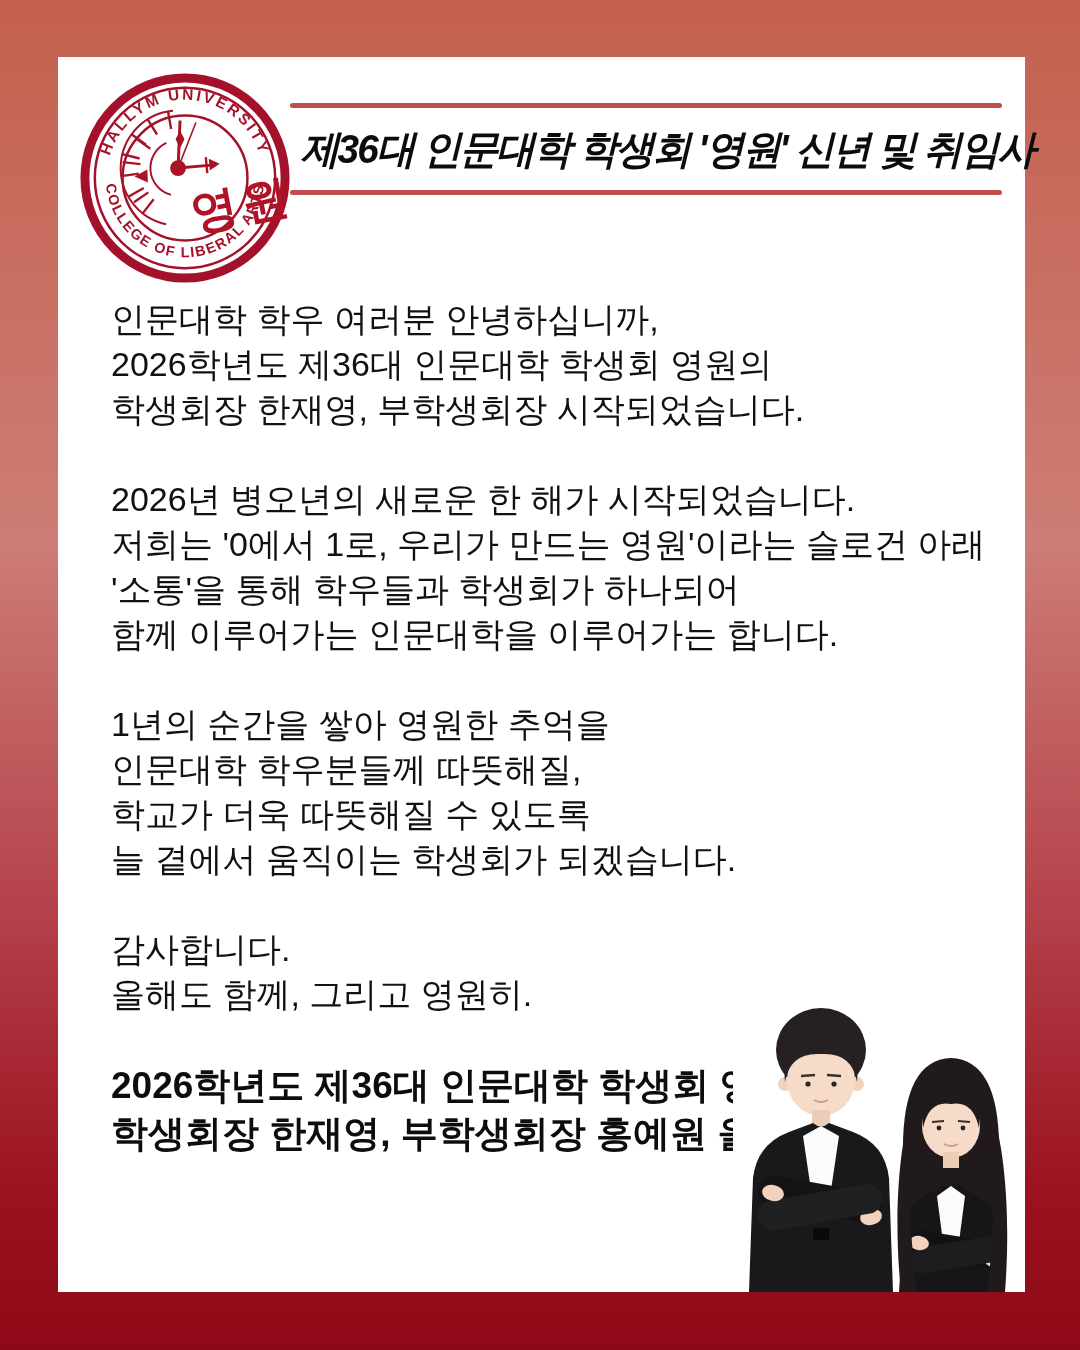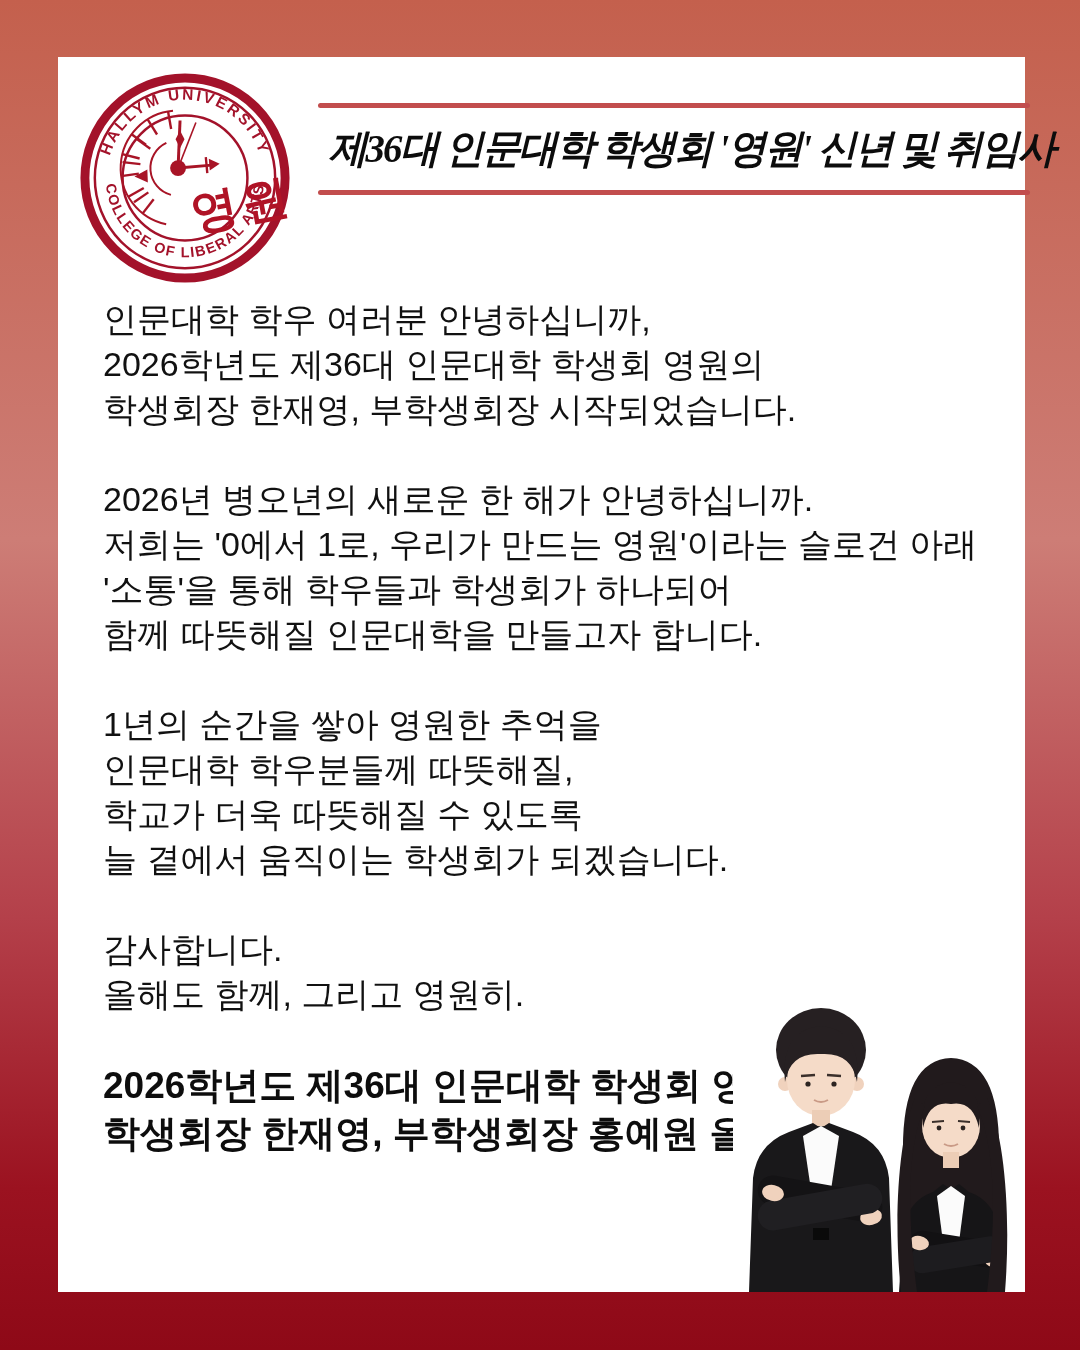--- a/index.html
+++ b/index.html
@@ -10,30 +10,30 @@
     position:relative; width:1080px; height:1350px; overflow:hidden;
     background:linear-gradient(180deg,#c4604d 0%,#cd7d76 40%,#b4404a 68%,#9b1220 88%,#8e0917 100%);
   }
   .card {
     position:absolute; left:58px; top:57px; width:967px; height:1235px;
     background:#ffffff;
   }
 
   
   .seal-wrap { position:absolute; left:18px; top:12px; width:218px; height:218px; }
-  .title-block { position:absolute; left:260px; top:46px; width:712px;font-family:Liberation Serif, serif; }
+  .title-block { position:absolute; left:232px; top:46px; width:712px; }
   .rule { height:5px; background:#c24d4d; border-radius:3px; }
   .poster-title {
     margin:9px 0; font-size:40px; line-height:64px; font-weight:800; font-style:italic;
     letter-spacing:-2px; color:#0c0c0c; text-align:center; white-space:nowrap;
     transform:scaleX(.97); transform-origin:center;
   }
 
   
-  .letter { position:absolute; left:45px; top:240px; width:880px; color:#111111;
+  .letter { position:absolute; left:53px; top:240px; width:880px; color:#111111;
             font-size:34px; line-height:45px; }
   .letter p { margin:0 0 45px 0; }
   .ln { display:block; }
   .signature { margin-top:13px; font-weight:800; font-size:37px; line-height:48px; color:#0d0d0d; }
 
   
   .photo { position:absolute; right:0; bottom:0; width:292px; height:296px;
            overflow:hidden; background:#ffffff; }
   .photo svg { display:block; }
 </style>
@@ -96,24 +96,24 @@
       <div class="rule"></div>
     </div>
 
     <div class="letter">
       <p>
         <span class="ln">인문대학 학우 여러분 안녕하십니까,</span>
         <span class="ln">2026학년도 제36대 인문대학 학생회 영원의</span>
         <span class="ln">학생회장 한재영, 부학생회장 시작되었습니다.</span>
       </p>
       <p>
-        <span class="ln">2026년 병오년의 새로운 한 해가 안녕하십니까.</span>
+        <span class="ln">2026년 병오년의 새로운 한 해가 시작되었습니다.</span>
         <span class="ln">저희는 '0에서 1로, 우리가 만드는 영원'이라는 슬로건 아래</span>
         <span class="ln">'소통'을 통해 학우들과 학생회가 하나되어</span>
-        <span class="ln">함께 따뜻해질 인문대학을 만들고자 합니다.</span>
+        <span class="ln">함께 이루어가는 인문대학을 이루어가는 합니다.</span>
       </p>
       <p>
         <span class="ln">1년의 순간을 쌓아 영원한 추억을</span>
         <span class="ln">인문대학 학우분들께 따뜻해질,</span>
         <span class="ln">학교가 더욱 따뜻해질 수 있도록</span>
         <span class="ln">늘 곁에서 움직이는 학생회가 되겠습니다.</span>
       </p>
       <p>
         <span class="ln">감사합니다.</span>
         <span class="ln">올해도 함께, 그리고 영원히.</span>

